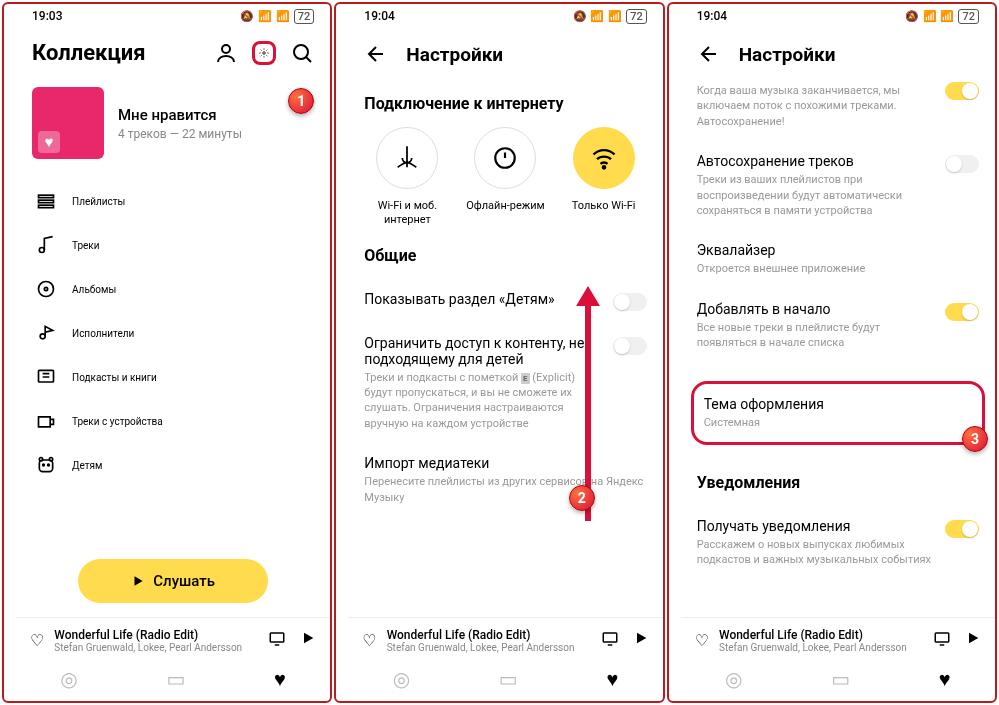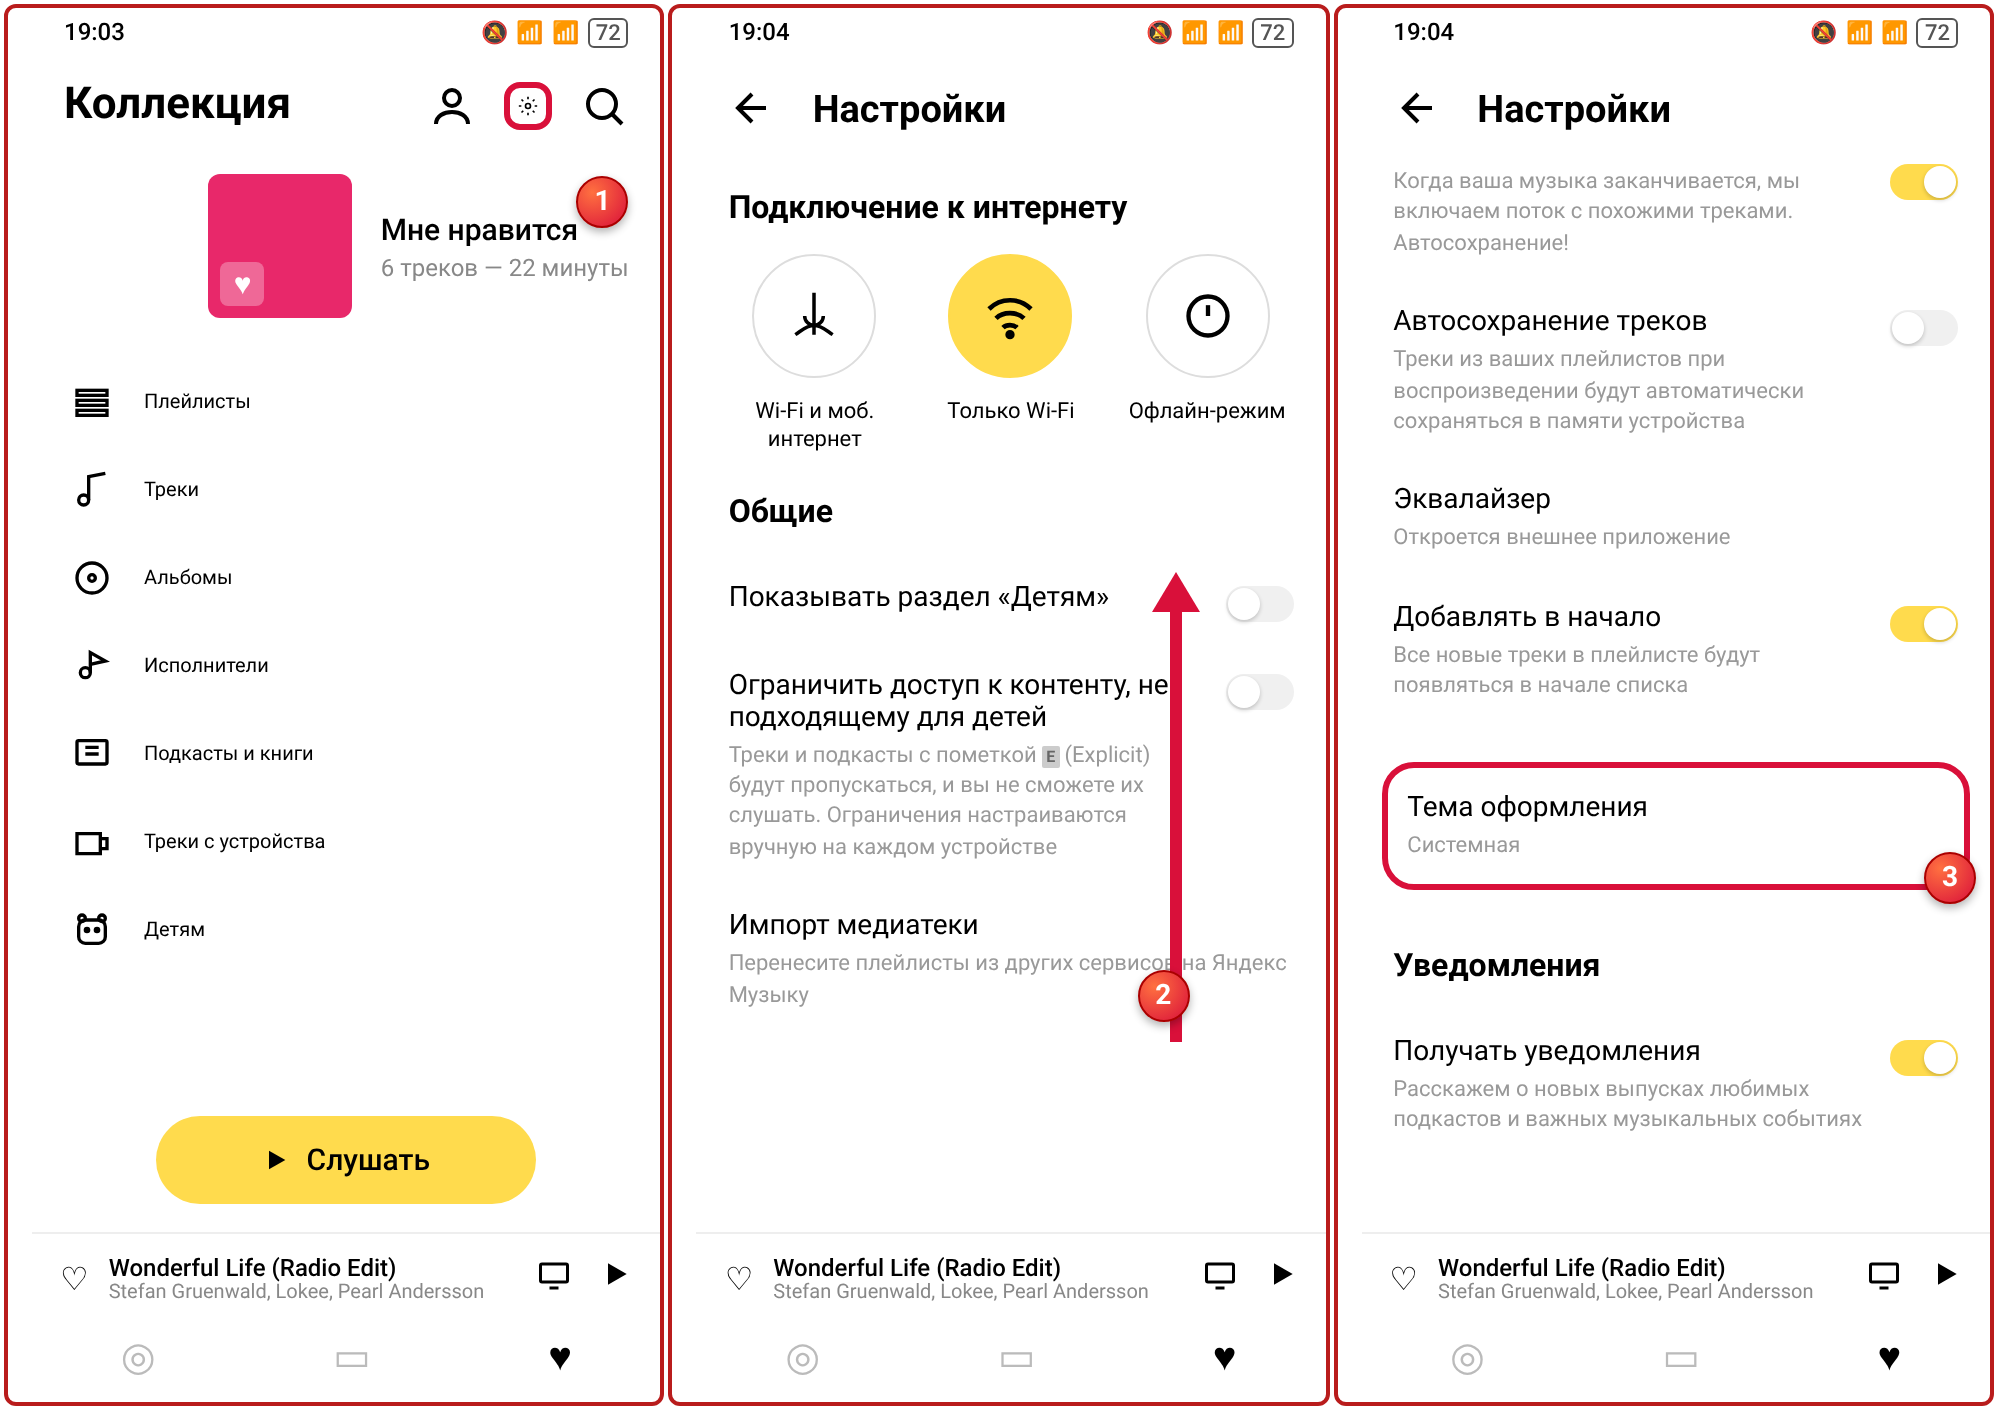--- a/index.html
+++ b/index.html
@@ -11,21 +11,21 @@
 .batt { border:1px solid #555; border-radius:3px; padding:0 3px; font-size:8px; }
 
 
 .header-row { display:flex; align-items:center; justify-content:space-between; padding:12px 16px 8px; }
 .header-title { font-size:22px; font-weight:700; }
 .header-icons { display:flex; gap:14px; align-items:center; }
 .icon-btn { width:24px; height:24px; display:flex; align-items:center; justify-content:center; cursor:pointer; }
 .highlight-box { border:3px solid #d9103a; border-radius:8px; padding:2px 4px; }
 .callout { width:26px; height:26px; background:radial-gradient(circle at 30% 30%,#ff7040,#d9103a); border-radius:50%; color:#fff; font-weight:700; font-size:14px; display:flex; align-items:center; justify-content:center; position:absolute; box-shadow:0 2px 4px rgba(0,0,0,0.3); border:1px solid #a00; }
 
-.liked-card { display:flex; gap:14px; padding:14px 16px 20px; align-items:center;justify-content:flex-end; }
+.liked-card { display:flex; gap:14px; padding:14px 16px 20px; align-items:center; }
 .liked-art { width:72px; height:72px; background:#e8286a; border-radius:6px; position:relative; }
 .liked-art::after { content:"♥"; position:absolute; bottom:6px; left:6px; color:#fff; font-size:15px; background:rgba(255,255,255,0.3); width:22px; height:22px; border-radius:4px; display:flex; align-items:center; justify-content:center; }
 .liked-title { font-size:15px; font-weight:500; }
 .liked-sub { font-size:12px; color:#888; margin-top:3px; }
 
 .menu-list { flex:1; }
 .menu-item { display:flex; align-items:center; gap:16px; padding:12px 20px; font-size:10px; cursor:pointer; }
 .menu-item svg, .menu-item .mi { width:20px; height:20px; flex-shrink:0; }
 
 .listen-btn { margin:8px auto 14px; width:190px; height:44px; background:#ffdb4d; border-radius:22px; display:flex; align-items:center; justify-content:center; gap:8px; font-size:15px; font-weight:500; cursor:pointer; }
@@ -99,21 +99,21 @@
           </svg>
         </div>
     </div>
   </div>
   <div class="callout" style="top:84px; right:16px;">1</div>
 
   <div class="liked-card">
     <div class="liked-art"></div>
     <div>
       <div class="liked-title">Мне нравится</div>
-      <div class="liked-sub">6 треков — 22 минуты</div>
+      <div class="liked-sub">4 треков — 22 минуты</div>
     </div>
   </div>
 
   <div class="menu-list">
     <div class="menu-item">
         <svg viewBox="0 0 24 24" fill="none" stroke="#000" stroke-width="2">
           <rect x="3" y="5" width="18" height="3"></rect>
           <rect x="3" y="11" width="18" height="3"></rect>
           <rect x="3" y="17" width="18" height="3"></rect>
         </svg>
@@ -218,36 +218,36 @@
   <div class="conn-row">
     <div class="conn-opt">
       <div class="conn-circle">
           <svg width="28" height="28" viewBox="0 0 24 24" fill="none" stroke="#000" stroke-width="1.5">
             <path d="M12 2v10m-4 0a4 4 0 008 0M4 20c3-2 5-4 8-4s5 2 8 4M12 12v8"></path>
           </svg>
         </div>
       <div class="conn-label">Wi-Fi и моб. интернет</div>
     </div>
     <div class="conn-opt">
+      <div class="conn-circle">
+          <svg width="26" height="26" viewBox="0 0 24 24" fill="none" stroke="#000" stroke-width="2">
+            <circle cx="12" cy="12" r="9"></circle>
+            <path d="M12 7v5"></path>
+          </svg>
+        </div>
+      <div class="conn-label">Офлайн-режим</div>
+    </div>
+    <div class="conn-opt">
       <div class="conn-circle sel">
           <svg width="28" height="28" viewBox="0 0 24 24" fill="none" stroke="#000" stroke-width="2">
             <path d="M3 9c5-5 13-5 18 0M6 13c3-3 9-3 12 0M9 17c1.5-1.5 4.5-1.5 6 0"></path>
             <circle cx="12" cy="20" r="1" fill="#000"></circle>
           </svg>
         </div>
       <div class="conn-label">Только Wi-Fi</div>
-    </div>
-    <div class="conn-opt">
-      <div class="conn-circle">
-          <svg width="26" height="26" viewBox="0 0 24 24" fill="none" stroke="#000" stroke-width="2">
-            <circle cx="12" cy="12" r="9"></circle>
-            <path d="M12 7v5"></path>
-          </svg>
-        </div>
-      <div class="conn-label">Офлайн-режим</div>
     </div>
   </div>
 
   <div class="section-title">Общие</div>
 
   <div class="setting-row">
     <div class="setting-text">
         <div class="setting-title">Показывать раздел «Детям»</div>
       </div>
     <div class="toggle"></div>

